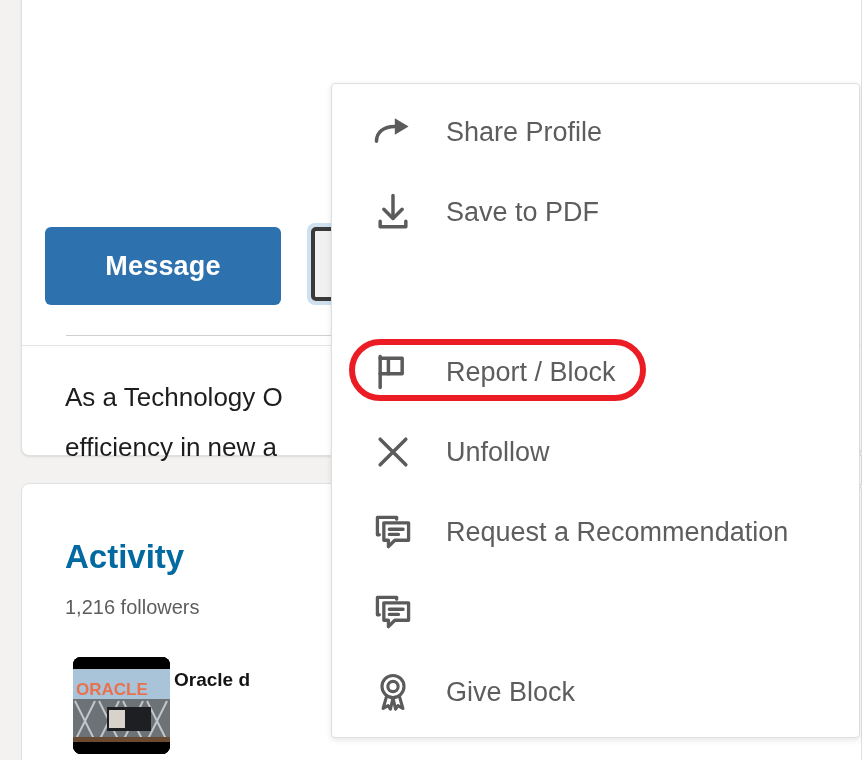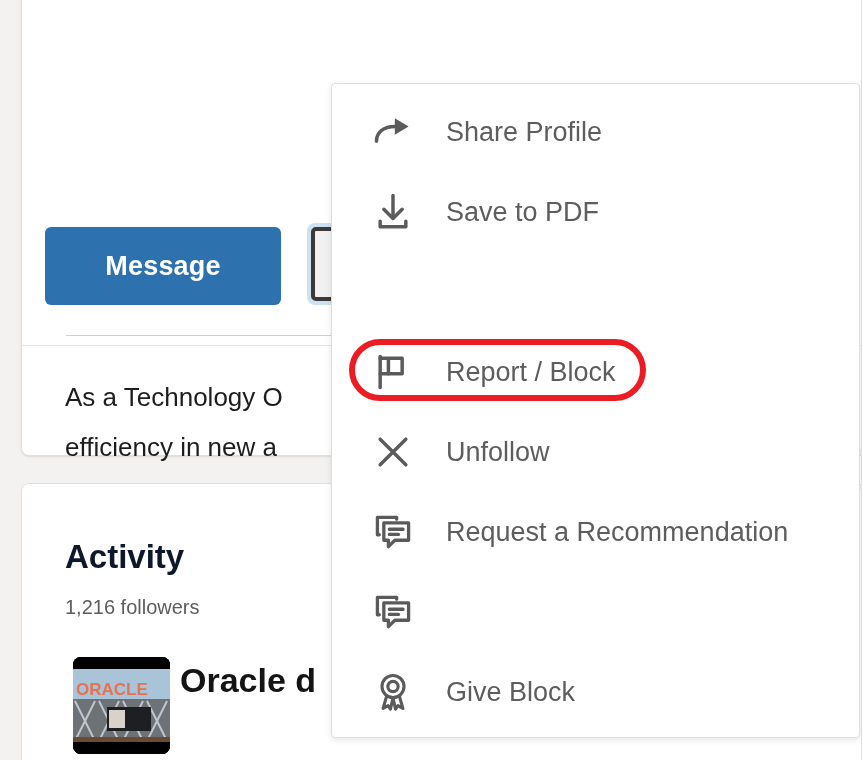--- a/index.html
+++ b/index.html
@@ -151,21 +151,21 @@
     border: 1px solid #e0e0e0;
     border-radius: 8px;
     box-sizing: border-box;
   }
   .activity-title {
     position: absolute;
     left: 65px;
     top: 538px;
     font-size: 33px;
     font-weight: bold;
-    color: #0f172a;
+    color: #0369a1;
   }
   .activity-sub {
     position: absolute;
     left: 65px;
     top: 596px;
     font-size: 20px;
     color: #5d5d5d;
   }
 
   .post-thumb {
@@ -173,24 +173,24 @@
     left: 73px;
     top: 657px;
     width: 97px;
     height: 97px;
     border-radius: 8px;
     overflow: hidden;
     background: #000;
   }
   .post-title {
     position: absolute;
-    left: 180px;
+    left: 174px;
     top: 658px;
     width: 200px;
-    font-size: 34px;
+    font-size: 19px;
     line-height: 44px;
     font-weight: bold;
     color: #141414;
     white-space: pre;
   }
 
   
   .menu {
     position: absolute;
     left: 331px;

